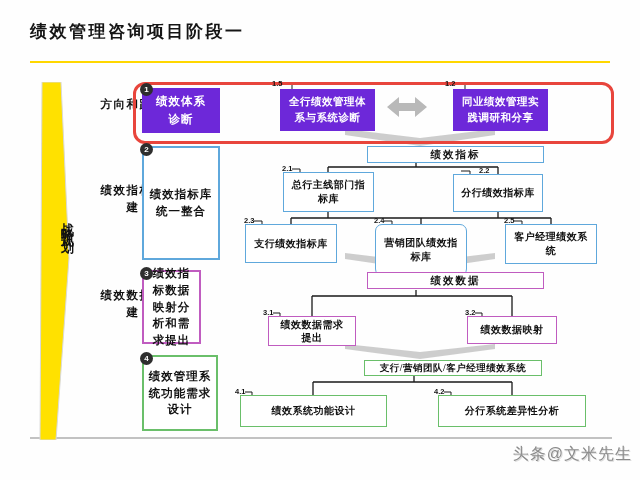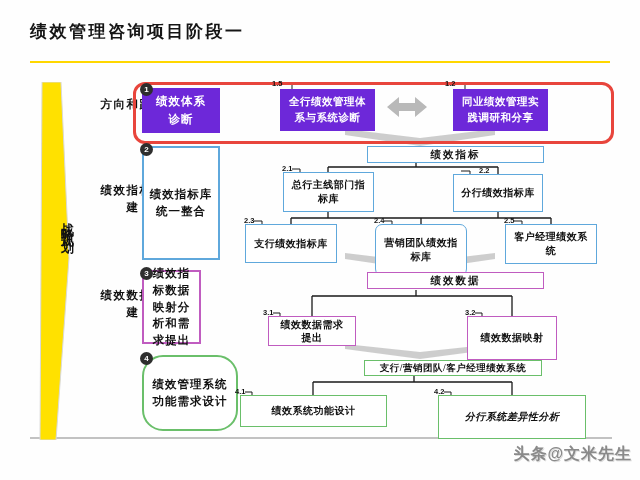--- a/index.html
+++ b/index.html
@@ -40,21 +40,21 @@
   .b-blue{border-color:#5fa8dc;}
   .b-mag{border-color:#c05cc0;}
   .b-grn{border-color:#6abf6a;}
 
   .sub-label{font-family:"Liberation Sans",sans-serif;font-size:7.5px;font-weight:bold;
     color:#111;z-index:6;}
 
   .footer-rule{left:30px;top:437px;width:582px;height:2px;background:#c2c2c2;}
   .page-num{left:260px;top:450px;width:120px;text-align:center;font-size:9px;color:#9a9a9a;
     font-family:"Liberation Sans",sans-serif;}
-  .watermark{left:500px;top:444px;width:132px;text-align:right;font-size:16px;font-weight:bold;
+  .watermark{left:500px;top:444px;width:132px;text-align:right;font-size:16px;font-weight:normal;
     color:#8a8a8a;letter-spacing:1px;font-family:"Liberation Sans",sans-serif;
     text-shadow:1px 1px 0 #dcdcdc;}
   svg{display:block;}
 </style>
 </head>
 <body>
 
 <div class="canvas">
 
   <div class="abs title">绩效管理咨询项目阶段一</div>
@@ -141,29 +141,29 @@
 
   <div class="abs circle-num" style="left:140px;top:267px;">3</div>
   <div class="abs bx box-left b-mag" style="left:142px;top:270px;width:59px;height:74px;line-height:1.45;">绩效指标数据映射分析和需求提出</div>
 
   <div class="abs bx root-box b-mag" style="left:328px;top:272px;width:177px;height:17px;">绩效数据</div>
 
   <div class="abs sub-label" style="left:263px;top:308px;">3.1</div>
   <div class="abs bx node b-mag" style="left:268px;top:316px;width:88px;height:30px;padding:0 10px;line-height:1.3;">绩效数据需求提出</div>
 
   <div class="abs sub-label" style="left:465px;top:308px;">3.2</div>
-  <div class="abs bx node b-mag" style="left:467px;top:316px;width:90px;height:44px;padding:0 4px;">绩效数据映射</div>
+  <div class="abs bx node b-mag" style="left:467px;top:316px;width:90px;height:28px;padding:0 4px;">绩效数据映射</div>
 
   <div class="abs circle-num" style="left:140px;top:352px;">4</div>
-  <div class="abs bx box-left b-grn" style="left:142px;top:355px;width:96px;height:76px;line-height:1.45;border-radius:21px;">绩效管理系统功能需求设计</div>
+  <div class="abs bx box-left b-grn" style="left:142px;top:355px;width:76px;height:76px;line-height:1.45;">绩效管理系统功能需求设计</div>
 
   <div class="abs bx root-box b-grn" style="left:325px;top:360px;width:178px;height:16px;font-size:9.5px;letter-spacing:0.5px;">支行/营销团队/客户经理绩效系统</div>
 
   <div class="abs sub-label" style="left:235px;top:387px;">4.1</div>
   <div class="abs bx node b-grn" style="left:240px;top:395px;width:147px;height:32px;padding:0 4px;">绩效系统功能设计</div>
 
   <div class="abs sub-label" style="left:434px;top:387px;">4.2</div>
-  <div class="abs bx node b-grn" style="left:438px;top:395px;width:148px;height:44px;padding:10px 4px;font-style:italic;">分行系统差异性分析</div>
+  <div class="abs bx node b-grn" style="left:438px;top:395px;width:148px;height:32px;padding:10px 4px;">分行系统差异性分析</div>
 
   <div class="abs footer-rule"></div>
   <div class="abs watermark">头条@文米先生</div>
 
 </div>
 
 </body></html>

